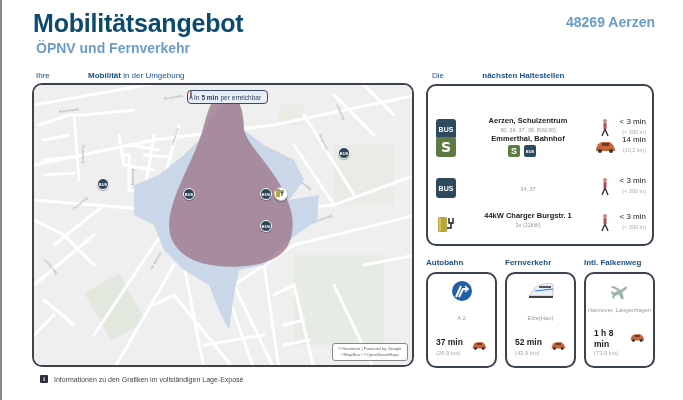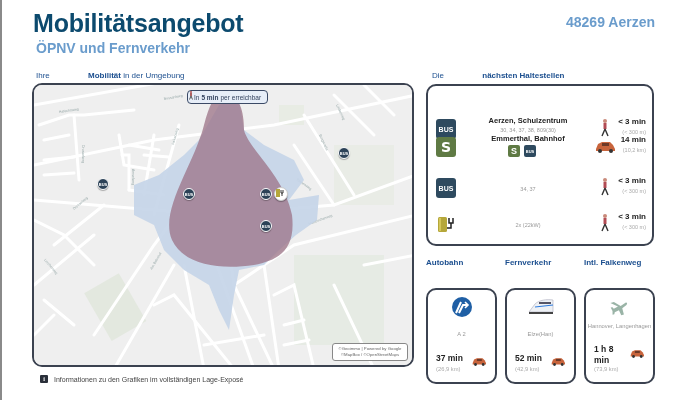--- a/index.html
+++ b/index.html
@@ -27,25 +27,25 @@
   .stop-icon { position: absolute; left: 8px; top: 4px; width: 20px; height: 20px; border-radius: 3px; color: #fff; font-weight: 700; display: flex; align-items: center; justify-content: center; }
   .stop-icon.bus { background: #2e4a5f; font-size: 7px; }
   .stop-icon.sbahn { background: #5f7a44; font-size: 14px; font-family: "DejaVu Sans", sans-serif; }
   .stop-icon.charger { background: transparent; }
   .stop-name { position: absolute; left: 36px; width: 128px; top: 1px; text-align: center; font-size: 7.5px; font-weight: 700; color: #222; white-space: nowrap; }
   .stop-sub { position: absolute; left: 36px; width: 128px; top: 12px; text-align: center; font-size: 5.5px; color: #999; }
   .stop-lines { position: absolute; left: 80px; top: 12px; display: flex; gap: 4px; }
   .mini-s { width: 12px; height: 12px; background: #5f7a44; color: #fff; font-size: 9px; font-weight: 700; display: flex; align-items: center; justify-content: center; border-radius: 2px; }
   .mini-bus { width: 12px; height: 12px; background: #2e4a5f; color: #fff; font-size: 4px; font-weight: 700; display: flex; align-items: center; justify-content: center; border-radius: 2px; }
   .mode-icon { position: absolute; left: 166px; top: 3px; width: 22px; height: 20px; }
-  .stop-time { position: absolute; right: 6px; top: 2px; font-size: 8px; font-weight: 700; color: #222; text-align: center; }
+  .stop-time { position: absolute; right: 6px; top: 2px; font-size: 8px; font-weight: 400; color: #222; text-align: center; }
   .stop-dist { position: absolute; right: 6px; top: 14px; font-size: 5.5px; color: #aaa; text-align: right; }
 
   .card-title { position: absolute; font-size: 8px; font-weight: 700; color: #1c4f8f; text-align: left; }
-  .card { position: absolute; top: 272px; width: 71px; height: 96px; border: 2px solid #3b4250; border-radius: 10px; background: #fff; margin-top: 16px; }
+  .card { position: absolute; top: 272px; width: 71px; height: 96px; border: 2px solid #3b4250; border-radius: 10px; background: #fff; }
   .card-icon { position: absolute; left: 50%; transform: translateX(-50%); top: 6px; }
   .card-sub { position: absolute; left: 0; right: 0; text-align: center; font-size: 5.8px; color: #999; line-height: 1.4; }
   .card-time { position: absolute; left: 8px; font-size: 8.5px; font-weight: 700; color: #222; line-height: 1.35; }
   .card-dist { position: absolute; left: 8px; font-size: 5.8px; color: #aaa; }
   .card-car { position: absolute; right: 6px; width: 20px; height: 14px; }
 
   .footer { position: absolute; left: 40px; top: 375px; display: flex; align-items: center; gap: 6px; font-size: 7px; color: #444; }
   .info-icon { width: 8px; height: 8px; background: #2a2f3a; color: #fff; font-size: 6px; font-weight: 700; font-family: "Liberation Serif", serif; display: flex; align-items: center; justify-content: center; border-radius: 1px; }
 </style>
 </head>
@@ -228,20 +228,21 @@
   </div>
 
   <div class="stop-row" style="top:124px;">
     <div class="stop-icon charger">
       <svg width="20" height="20" viewBox="0 0 20 20">
         <rect x="2" y="3" width="9" height="15" rx="1.5" fill="#b5a73a"></rect>
         <rect x="3" y="4" width="2" height="13" fill="#d4c659"></rect>
         <path d="M13 4 L13 9 L17 9 L17 4 M15 9 L15 14 L11 14" stroke="#222" stroke-width="1.5" fill="none"></path>
       </svg>
     </div>
+    <div class="stop-name">44kW Charger Burgstr. 1</div>
     <div class="stop-sub">2x (22kW)</div>
     <svg class="mode-icon" viewBox="0 0 22 20">
       <circle cx="11" cy="3" r="2" fill="#c98a7a"></circle>
       <rect x="9.5" y="5" width="3" height="6" fill="#b34c55"></rect>
       <path d="M11 11 L8 18 M11 11 L14 18" stroke="#333" stroke-width="1.4" fill="none"></path>
     </svg>
     <div class="stop-time">&lt; 3 min</div>
     <div class="stop-dist">(&lt; 300 m)</div>
   </div>
 </div>

